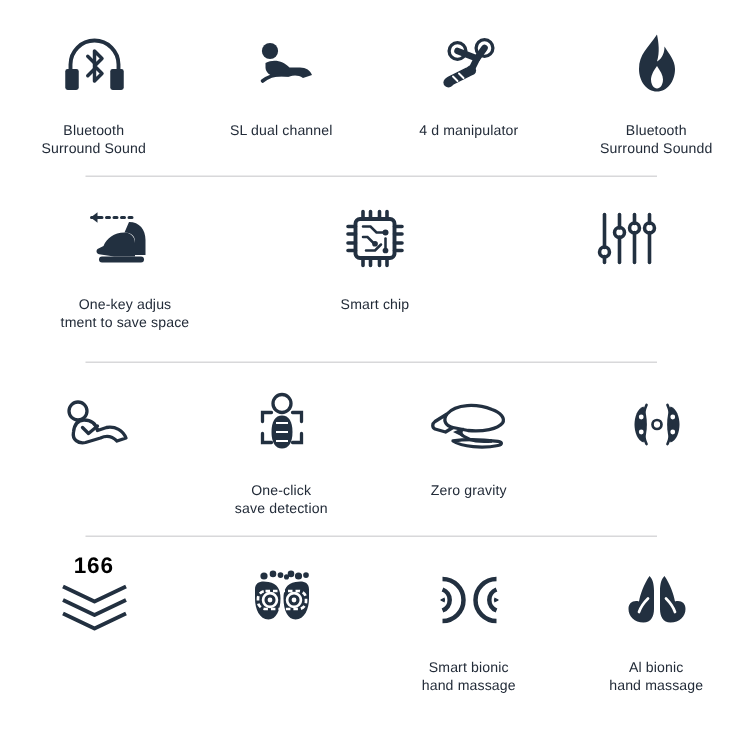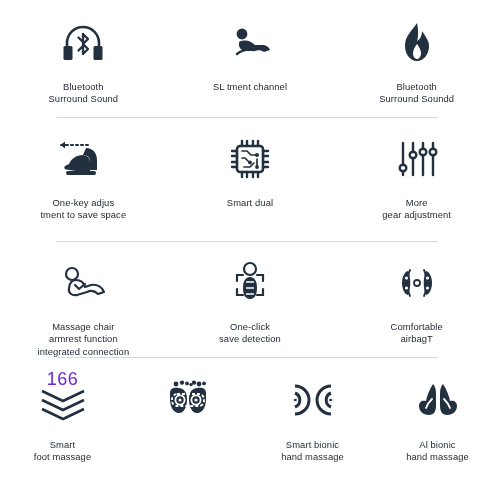--- a/index.html
+++ b/index.html
@@ -69,24 +69,24 @@
     color: #222b38;
     white-space: pre-line;
     font-weight: 400;
   }
   .r4 .icon-box { height: 60px; }
   .badge-num {
     position: absolute;
     top: -1px;
     left: 50%;
     transform: translateX(-50%);
-    font-size: 18px;
+    font-size: 15px;
     letter-spacing: 0.5px;
-    color: #6d28d9;
-    font-weight: 400;
+    color: #000000;
+    font-weight: 700;
   }
   .stack-wrap {
     position: relative;
     width: 62px;
     height: 60px;
     display: flex;
     align-items: flex-end;
     justify-content: center;
     padding-bottom: 6px;
     box-sizing: border-box;
@@ -114,23 +114,38 @@
       </div>
 
       <div class="cell">
         <div class="icon-box">
           <svg width="48" height="44" viewBox="0 0 48 44">
             <circle cx="16" cy="13" r="5.4" fill="#223040"></circle>
             <path d="M13 21 C19 18 25 20 29 24 L36 24 C40 24 43 26 44 29 L38 31 C35 29 32 29 29 30 L20 30 C16 30 13 27 13 24 Z" fill="#223040"></path>
             <path d="M11 33 C16 29 22 28 28 29" fill="none" stroke="#223040" stroke-width="2.4" stroke-linecap="round"></path>
           </svg>
         </div>
-        <div class="label">SL tment channel</div>
-      </div>
-
+        <div class="label">SL dual channel</div>
+      </div>
+
+      <div class="cell">
+        <div class="icon-box">
+          <svg width="50" height="44" viewBox="0 0 50 44">
+            <circle cx="17" cy="13" r="5.6" fill="none" stroke="#223040" stroke-width="2.2"></circle>
+            <circle cx="35" cy="11" r="5.6" fill="none" stroke="#223040" stroke-width="2.2"></circle>
+            <path d="M17 13 L30 18 L35 11" fill="none" stroke="#223040" stroke-width="4.4" stroke-linecap="round" stroke-linejoin="round"></path>
+            <path d="M30 18 L26 26" fill="none" stroke="#223040" stroke-width="4.4" stroke-linecap="round"></path>
+            <circle cx="26" cy="26" r="3.4" fill="#223040"></circle>
+            <path d="M24 27 L12 33" fill="none" stroke="#223040" stroke-width="6.4" stroke-linecap="round"></path>
+            <circle cx="11" cy="34" r="3.4" fill="#223040"></circle>
+            <path d="M14 30 L17 33 M18 28 L21 31" fill="none" stroke="#ffffff" stroke-width="1.3" stroke-linecap="round"></path>
+          </svg>
+        </div>
+        <div class="label">4 d manipulator</div>
+      </div>
 
       <div class="cell">
         <div class="icon-box">
           <svg width="40" height="46" viewBox="0 0 40 46">
             <path d="M20 3 C14 12 8 16 8 26 C8 34 13 41 20 41 C27 41 32 34 32 26 C32 20 28 16 25 11 C25 17 22 20 20 21 C22 15 21 8 20 3 Z" fill="#223040"></path>
             <path d="M20 24 C17 28 16 31 16 33 C16 36.4 17.8 39 20 39 C22.2 39 24 36.4 24 33 C24 30 22 27 20 24 Z" fill="#ffffff"></path>
           </svg>
         </div>
         <div class="label">Bluetooth
 Surround Soundd</div>
@@ -167,21 +182,21 @@
               <path d="M14 14 H19 L23 18 H29"></path>
               <path d="M14 21 H17 L21 25"></path>
               <path d="M16 30 H22 L26 26"></path>
               <path d="M29 22 V30"></path>
             </g>
             <circle cx="29" cy="18" r="2" fill="#223040"></circle>
             <circle cx="22" cy="25.5" r="1.9" fill="#223040"></circle>
             <circle cx="29" cy="30" r="1.9" fill="#223040"></circle>
           </svg>
         </div>
-        <div class="label">Smart dual</div>
+        <div class="label">Smart chip</div>
       </div>
 
 
       <div class="cell">
         <div class="icon-box">
           <svg width="44" height="44" viewBox="0 0 44 44">
             <g stroke="#223040" stroke-width="2.4" stroke-linecap="round">
               <path d="M8 6 V28"></path>
               <path d="M18 6 V15"></path>
               <path d="M28 6 V12"></path>
@@ -190,93 +205,96 @@
               <path d="M28 18 V38"></path>
               <path d="M38 18 V38"></path>
               <path d="M8 34 V38"></path>
             </g>
             <circle cx="8" cy="31" r="3.3" fill="none" stroke="#223040" stroke-width="2.4"></circle>
             <circle cx="18" cy="18" r="3.3" fill="none" stroke="#223040" stroke-width="2.4"></circle>
             <circle cx="28" cy="15" r="3.3" fill="none" stroke="#223040" stroke-width="2.4"></circle>
             <circle cx="38" cy="15" r="3.3" fill="none" stroke="#223040" stroke-width="2.4"></circle>
           </svg>
         </div>
-        <div class="label">More
-gear adjustment</div>
       </div>
       <div class="divider" style="bottom:0"></div>
     </div>
 
     <div class="row r3">
       <div class="cell">
         <div class="icon-box">
           <svg width="52" height="44" viewBox="0 0 52 44">
             <circle cx="15" cy="13" r="6" fill="none" stroke="#223040" stroke-width="2.2"></circle>
             <path d="M19 19 C24 19 27 22 28 26 L34 24 C40 23 45 26 47 31 L41 33 C38 30 34 29 30 31 L20 34 C15 35 11 32 12 27 C12.6 22 15 19 19 19 Z" fill="none" stroke="#223040" stroke-width="2.2" stroke-linejoin="round"></path>
             <path d="M18 24 L22 28 L28 23" fill="none" stroke="#223040" stroke-width="2.2" stroke-linecap="round" stroke-linejoin="round"></path>
           </svg>
         </div>
-        <div class="label">Massage chair
-armrest function
-integrated connection</div>
       </div>
 
       <div class="cell">
         <div class="icon-box">
           <svg width="44" height="46" viewBox="0 0 44 46">
             <circle cx="22" cy="9" r="6" fill="none" stroke="#223040" stroke-width="2.2"></circle>
             <path d="M22 17 C26.5 17 29 21 29 28 C29 35 26.5 39 22 39 C17.5 39 15 35 15 28 C15 21 17.5 17 22 17 Z" fill="#223040"></path>
             <path d="M18 22 h8 M18 28 h8 M18 34 h8" stroke="#ffffff" stroke-width="1.3"></path>
             <g stroke="#223040" stroke-width="2.2" fill="none" stroke-linecap="round">
               <path d="M9 21 V15 H15"></path>
               <path d="M35 21 V15 H29"></path>
               <path d="M9 29 V35 H15"></path>
               <path d="M35 29 V35 H29"></path>
             </g>
           </svg>
         </div>
         <div class="label">One-click
 save detection</div>
       </div>
 
+      <div class="cell">
+        <div class="icon-box">
+          <svg width="58" height="44" viewBox="0 0 58 44">
+            <path d="M14 15 C20 8 34 8 44 12 C50 14 53 18 51 21 C48 25 38 27 28 26 L18 24 C13 23 11 19 14 15 Z" fill="none" stroke="#223040" stroke-width="2.2" stroke-linejoin="round"></path>
+            <path d="M14 15 L6 20 C4 21.4 4 24 6 25 L13 27 L18 24" fill="none" stroke="#223040" stroke-width="2.2" stroke-linejoin="round"></path>
+            <path d="M22 27 C26 32 34 34 44 33" fill="none" stroke="#223040" stroke-width="2.2"></path>
+            <path d="M24 30 L18 27 L25 24" fill="#223040"></path>
+            <path d="M18 33 C24 37 38 38 48 36 C51 35.4 51 33.6 48 33.2 C38 32 26 31.6 18 33 Z" fill="none" stroke="#223040" stroke-width="2.2" stroke-linejoin="round"></path>
+          </svg>
+        </div>
+        <div class="label">Zero gravity</div>
+      </div>
 
       <div class="cell">
         <div class="icon-box">
           <svg width="52" height="44" viewBox="0 0 52 44">
             <path d="M17 10 C20 16 20 28 17 34 C13 33 11 27 11 22 C11 17 13 11 17 10 Z" fill="#223040"></path>
             <path d="M35 10 C32 16 32 28 35 34 C39 33 41 27 41 22 C41 17 39 11 35 10 Z" fill="#223040"></path>
             <path d="M19 9 C16 15 16 29 19 35" fill="none" stroke="#223040" stroke-width="1.8" stroke-linecap="round"></path>
             <path d="M33 9 C36 15 36 29 33 35" fill="none" stroke="#223040" stroke-width="1.8" stroke-linecap="round"></path>
             <circle cx="15.5" cy="17" r="1.6" fill="#ffffff"></circle>
             <circle cx="15.5" cy="27" r="1.6" fill="#ffffff"></circle>
             <circle cx="36.5" cy="17" r="1.6" fill="#ffffff"></circle>
             <circle cx="36.5" cy="27" r="1.6" fill="#ffffff"></circle>
             <circle cx="26" cy="22" r="3" fill="none" stroke="#223040" stroke-width="1.8"></circle>
           </svg>
         </div>
-        <div class="label">Comfortable
-airbagT</div>
       </div>
       <div class="divider" style="bottom:0"></div>
     </div>
 
     <div class="row r4">
       <div class="cell">
         <div class="stack-wrap">
           <div class="badge-num">166</div>
           <div class="icon-box" style="height:38px">
             <svg width="50" height="36" viewBox="0 0 50 36">
               <path d="M4 4 L25 14 L46 4" fill="none" stroke="#223040" stroke-width="2.6" stroke-linejoin="round"></path>
               <path d="M4 13 L25 23 L46 13" fill="none" stroke="#223040" stroke-width="2.6" stroke-linejoin="round"></path>
               <path d="M4 22 L25 32 L46 22" fill="none" stroke="#223040" stroke-width="2.6" stroke-linejoin="round"></path>
             </svg>
           </div>
         </div>
-        <div class="label">Smart
-foot massage</div>
       </div>
 
       <div class="cell">
         <div class="icon-box">
           <svg width="54" height="46" viewBox="0 0 54 46">
             <g fill="#223040">
               <circle cx="15" cy="7" r="2.4"></circle>
                 <circle cx="21" cy="5.6" r="2.2"></circle>
               <circle cx="26" cy="6.4" r="1.9"></circle>
                 <circle cx="30" cy="7.6" r="1.7"></circle>

